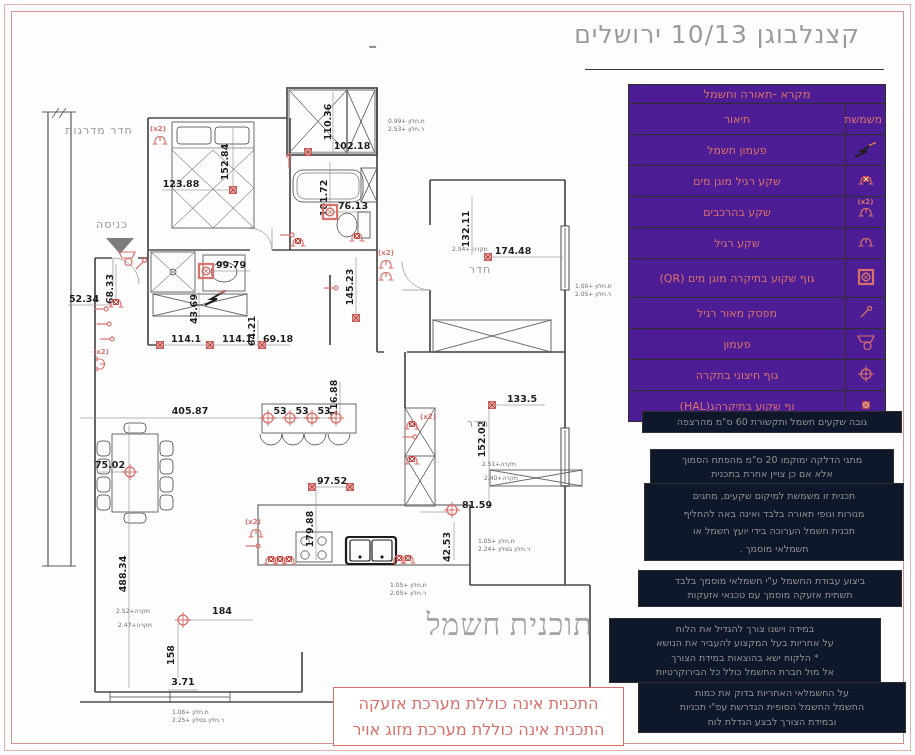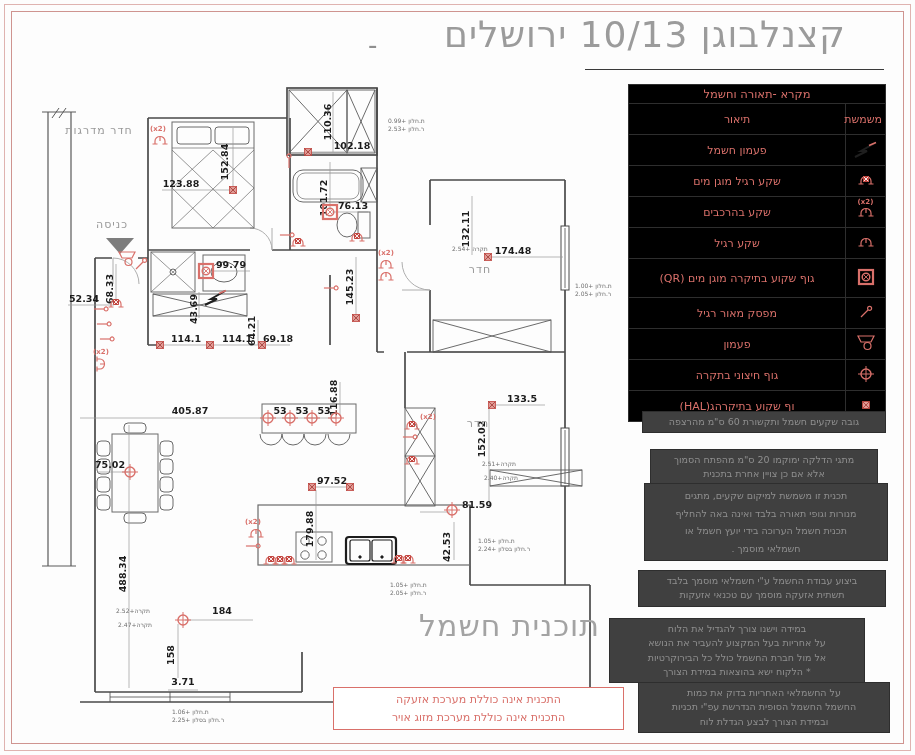--- a/index.html
+++ b/index.html
@@ -1,37 +1,37 @@
 <!DOCTYPE html>
 <html><head>
 <meta charset="utf-8">
 <style>
   html,body{margin:0;padding:0;}
   body{width:915px;height:755px;position:relative;background:#fdfdfd;
        font-family:"DejaVu Sans", sans-serif;overflow:hidden;}
   .frame-outer{position:absolute;inset:4px;border:1px solid #dfb3b0;pointer-events:none;}
   .frame-inner{position:absolute;inset:11px;border:1px solid #cf9490;pointer-events:none;}
   .abs{position:absolute;}
-  .title{left:430px;top:14px;width:430px;font-size:36px;color:#9b9b9b;
-         text-align:center;direction:rtl;letter-spacing:1px;}
+  .title{left:430px;top:20px;width:430px;font-size:25px;color:#9b9b9b;
+         direction:rtl;letter-spacing:1px;}
   .title-dash{left:368px;top:30px;font-size:26px;color:#8f8f8f;}
   .title-rule{left:585px;top:69px;width:299px;height:0;border-top:1.5px solid #3a3a3a;}
   table.legend{position:absolute;left:628px;top:84px;width:258px;border-collapse:collapse;
          direction:rtl;table-layout:fixed;}
   table.legend td{border:1px solid #2e2e2e;color:#d9706a;font-size:11px;text-align:center;
-         vertical-align:middle;height:30px;padding:0 3px;background:#000000;}
+         vertical-align:middle;height:30px;padding:0 3px;background:#4c1d95;}
   table.legend td.hdr{height:18px;font-size:11.5px;}
   table.legend col.c-sym{width:40px;}
   .notebox{border:1px solid #2e2e2e;color:#8f8f8f;font-size:9.5px;line-height:1.5;
-         text-align:center;direction:rtl;padding:3px 4px;background:#404040;}
+         text-align:center;direction:rtl;padding:3px 12px;background:#0f172a;}
   .notebox.wide-lh{line-height:1.85;}
-  .warnbox{border:1px solid #d9706a;color:#d9706a;font-size:11px;line-height:1.6;
+  .warnbox{border:1px solid #d9706a;color:#d9706a;font-size:16px;line-height:1.6;
          text-align:center;direction:rtl;padding:3px 6px;background:#fff;}
   .plan-caption{left:402px;top:608px;width:215px;font-size:30px;color:#a3a3a3;
-         text-align:center;direction:rtl;letter-spacing:1px;}
+         text-align:center;direction:rtl;letter-spacing:1px;font-family:Liberation Serif, serif;}
   svg text{font-family:"DejaVu Sans", sans-serif;}
   .dim{font-size:9.5px;font-weight:600;fill:#1c1c1c;}
   .tiny{font-size:6px;fill:#6e6e6e;}
   .roomlbl{font-size:11px;fill:#9a9a9a;letter-spacing:1px;}
   .x2{font-size:7px;fill:#d9706a;font-weight:600;}
 </style>
 </head>
 <body>
 
 <svg width="0" height="0" style="position:absolute">
@@ -421,22 +421,22 @@
   <div>תכנית חשמל הערוכה בידי יועץ חשמל או</div>
   <div>חשמלאי מוסמך .</div>
 </div>
 <div class="abs notebox" style="left:638px;top:570px;width:238px">
   <div>ביצוע עבודת החשמל  ע"י חשמלאי מוסמך בלבד</div>
   <div>תשתית אזעקה מוסמך עם טכנאי אזעקות</div>
 </div>
 <div class="abs notebox" style="left:609px;top:618px;width:246px">
   <div>במידה וישנו צורך להגדיל את הלוח</div>
   <div>על אחריות בעל המקצוע להעביר את הנושא</div>
+  <div>* הלקוח ישא בהוצאות במידת הצורך</div>
   <div>אל מול חברת החשמל כולל כל הבירוקרטיות</div>
-  <div>* הלקוח ישא בהוצאות במידת הצורך</div>
 </div>
 <div class="abs notebox" style="left:638px;top:682px;width:242px">
   <div>על החשמלאי  האחריות בדוק את כמות</div>
   <div>החשמל החשמל הסופית הנדרשת עפ"י תכניות</div>
   <div>ובמידת הצורך לבצע הגדלת לוח</div>
 </div>
 
 <div class="abs warnbox" style="left:333px;top:687px;width:277px">
   <div>התכנית אינה כוללת מערכת אזעקה</div>
   <div>התכנית אינה כוללת מערכת מזוג אויר</div>

